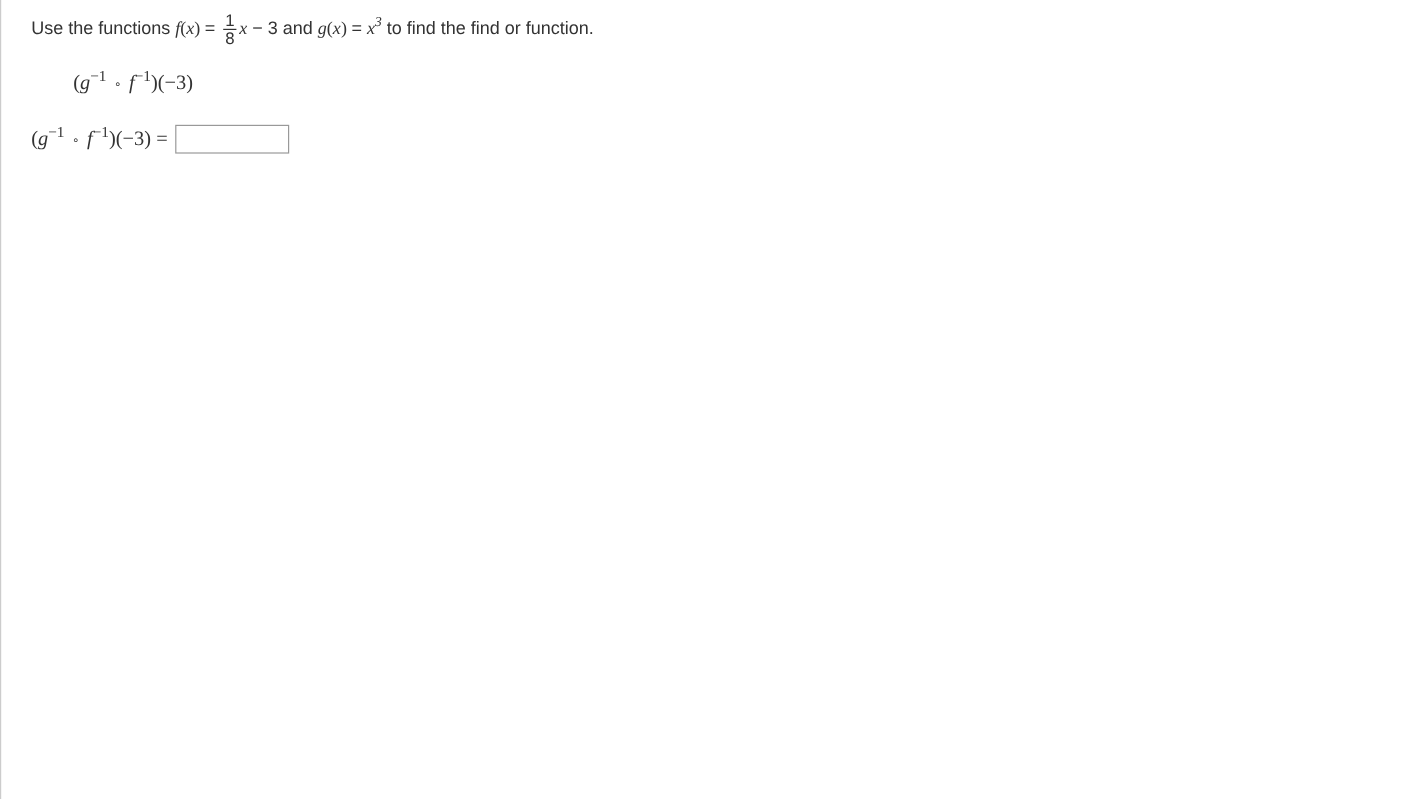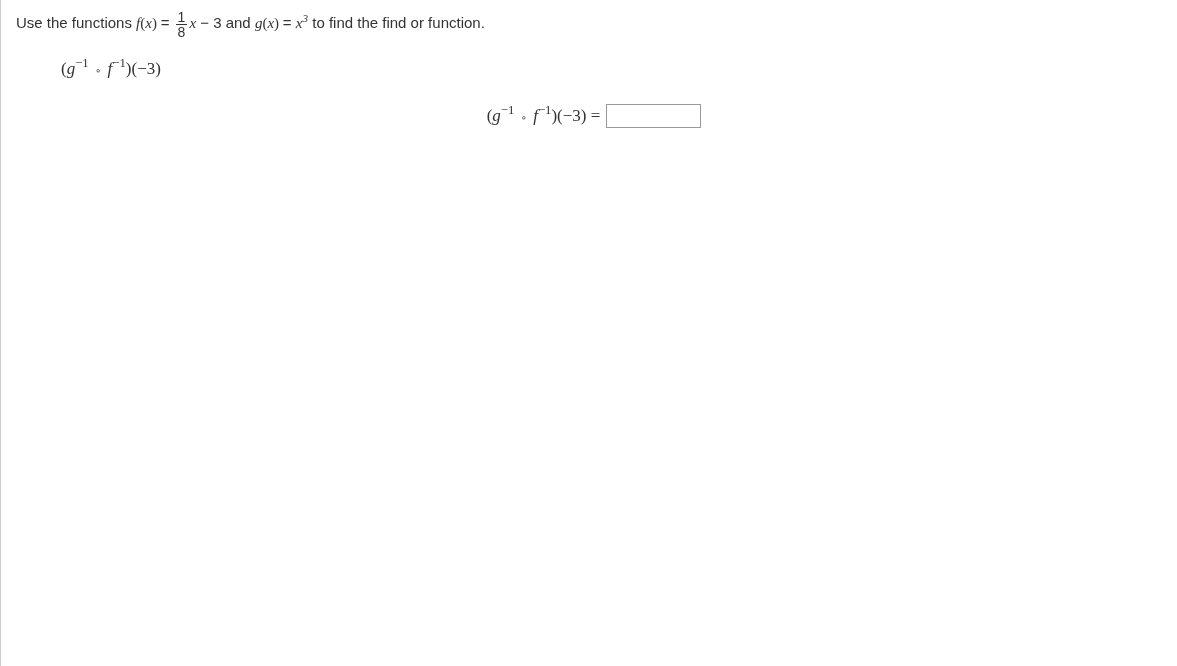--- a/index.html
+++ b/index.html
@@ -13,20 +13,21 @@
       color: #333;
       padding: 10px 15px;
       background: #fff;
       width: 1177px;
       border-left: 1px solid #ccc;
       min-height: 666px;
     }
     .question-prompt {
       margin-bottom: 20px;
       line-height: 1.5;
+      margin-left: 10px;
     }
     .math {
       font-style: italic;
       font-family: 'Times New Roman', Times, serif;
     }
     .fraction {
       display: inline-block;
       vertical-align: middle;
       text-align: center;
       font-size: 14px;
@@ -52,21 +53,20 @@
       margin-bottom: 25px;
       font-family: 'Times New Roman', Times, serif;
       font-size: 17px;
     }
     .answer-line {
       margin-left: 10px;
       font-family: 'Times New Roman', Times, serif;
       font-size: 17px;
       display: flex;
       align-items: center;
-      justify-content: center;
     }
     .answer-input {
       width: 95px;
       height: 24px;
       border: 1px solid #999;
       margin-left: 6px;
       padding: 2px 4px;
       font-size: 14px;
     }
     .ring {

